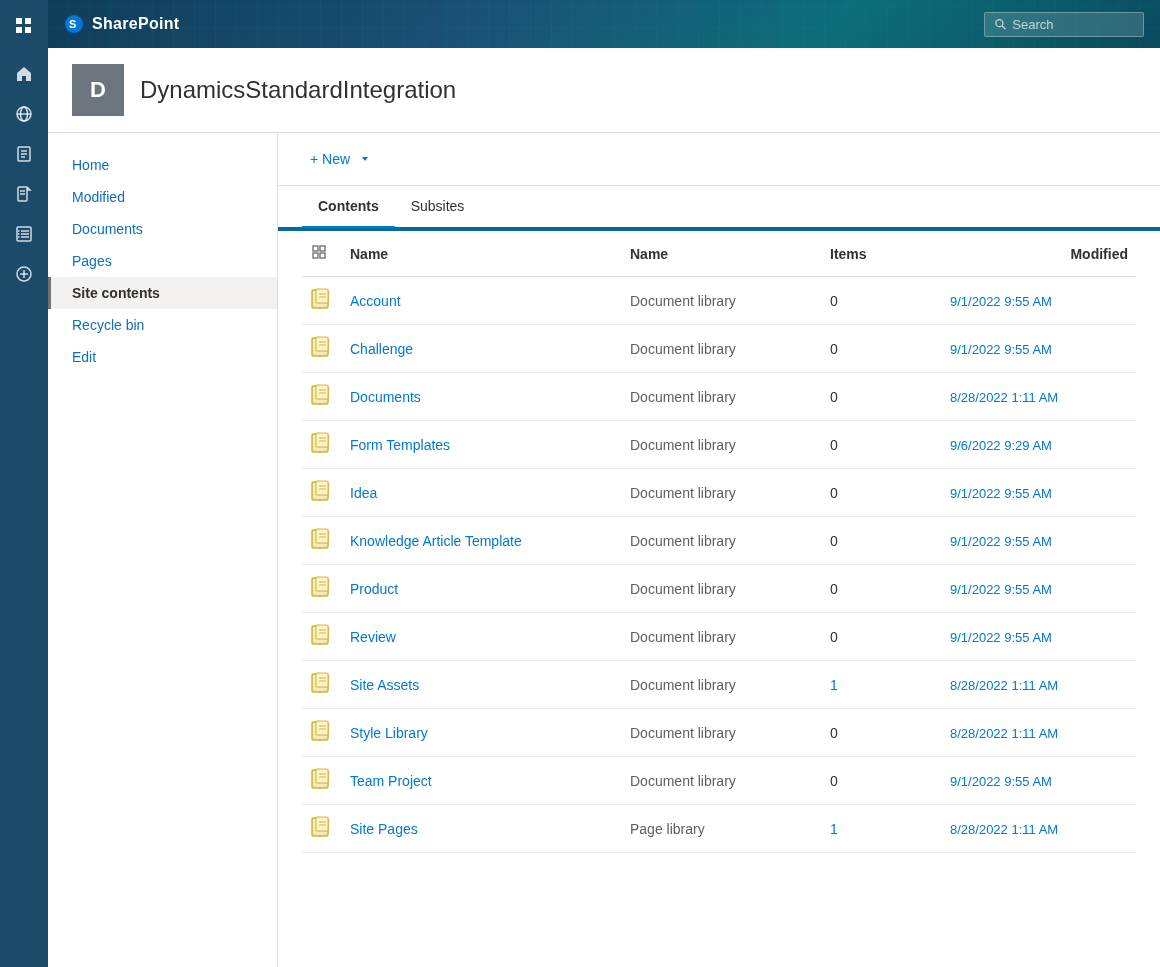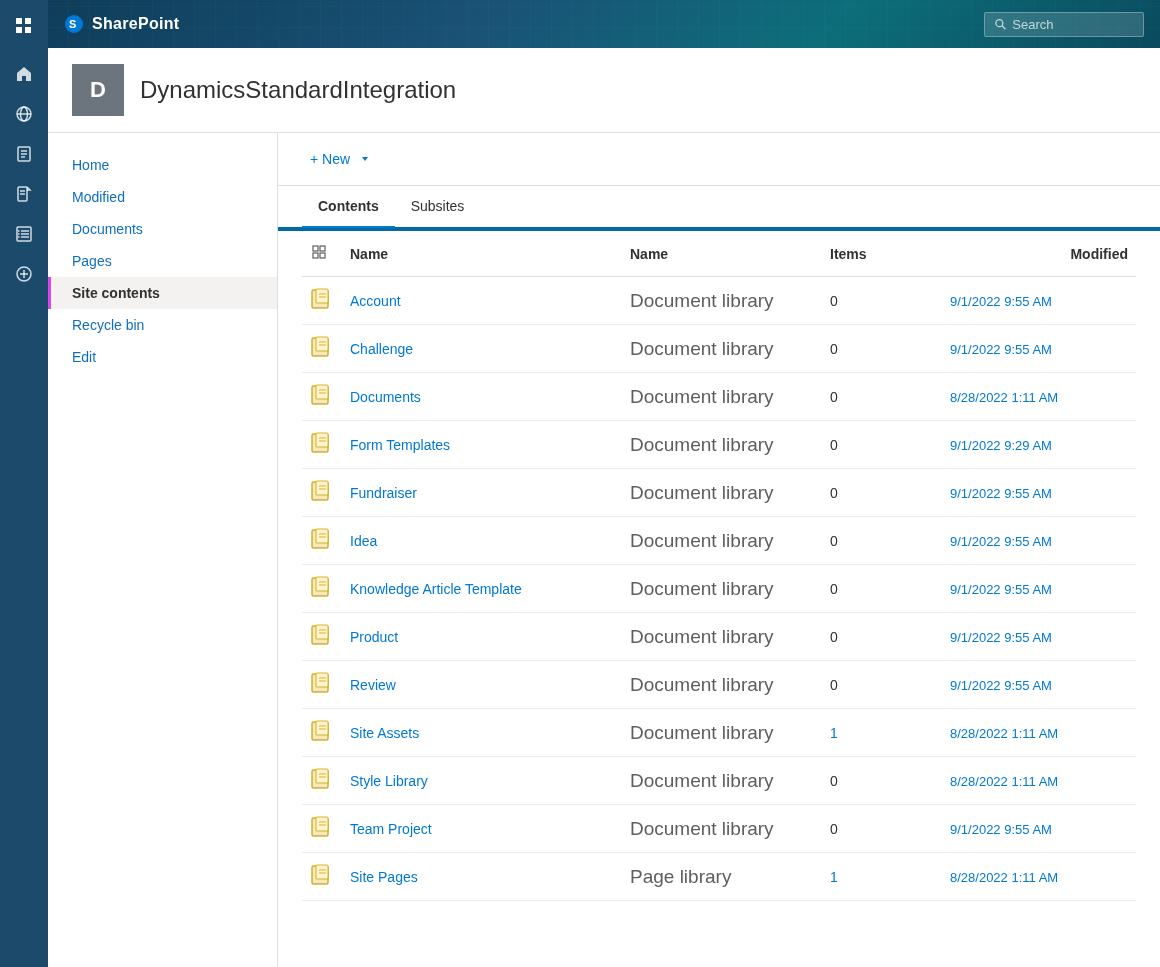--- a/index.html
+++ b/index.html
@@ -138,21 +138,21 @@
     .sidebar-item {
       padding: 8px 24px;
       color: #106ebe;
       cursor: pointer;
       font-size: 14px;
       text-decoration: none;
     }
     .sidebar-item.active {
       color: #323130;
       font-weight: 600;
-      border-left: 3px solid #d946ef;
+      border-left: 3px solid #737373;
       padding-left: 21px;
       background: #f3f2f1;
     }
 
     
     .right-content {
       flex: 1;
       display: flex;
       flex-direction: column;
       overflow: hidden;
@@ -231,21 +231,21 @@
       color: #323130;
       vertical-align: middle;
     }
     .item-name-link {
       color: #0078d4;
       text-decoration: none;
       cursor: pointer;
     }
     .item-type {
       color: #605e5c;
-      font-size: 19px;
+      font-size: 14px;
     }
     .item-count {
       color: #0078d4;
     }
     .item-count-zero {
       color: #323130;
     }
     .item-modified {
       color: #0078d4;
       font-size: 13px;
@@ -447,36 +447,21 @@
         <rect x="2" y="3" width="16" height="18" rx="1" fill="#f5e8c0" stroke="#c8a400" stroke-width="0.5"></rect>
         <rect x="6" y="3" width="8" height="5" rx="0.5" fill="#c8a400" opacity="0.5"></rect>
         <rect x="2" y="3" width="16" height="18" rx="1" fill="none" stroke="#c8a400" stroke-width="1"></rect>
         <rect x="6" y="2" width="12" height="14" rx="1" fill="#fef3cd" stroke="#c8a400" stroke-width="0.8"></rect>
         <line x1="9" y1="7" x2="16" y2="7" stroke="#c8a400" stroke-width="0.8"></line>
         <line x1="9" y1="10" x2="16" y2="10" stroke="#c8a400" stroke-width="0.8"></line>
       </svg></td>
                   <td><a class="item-name-link">Form Templates</a></td>
                   <td class="item-type">Document library</td>
                   <td><span class="item-count-zero">0</span></td>
-                  <td><span class="item-modified">9/1/2022 9:29 AM</span></td>
-                </tr>
-                <tr>
-                  <td>
-      <svg width="24" height="24" viewBox="0 0 24 24" fill="none">
-        <rect x="2" y="3" width="16" height="18" rx="1" fill="#f5e8c0" stroke="#c8a400" stroke-width="0.5"></rect>
-        <rect x="6" y="3" width="8" height="5" rx="0.5" fill="#c8a400" opacity="0.5"></rect>
-        <rect x="2" y="3" width="16" height="18" rx="1" fill="none" stroke="#c8a400" stroke-width="1"></rect>
-        <rect x="6" y="2" width="12" height="14" rx="1" fill="#fef3cd" stroke="#c8a400" stroke-width="0.8"></rect>
-        <line x1="9" y1="7" x2="16" y2="7" stroke="#c8a400" stroke-width="0.8"></line>
-        <line x1="9" y1="10" x2="16" y2="10" stroke="#c8a400" stroke-width="0.8"></line>
-      </svg></td>
-                  <td><a class="item-name-link">Fundraiser</a></td>
-                  <td class="item-type">Document library</td>
-                  <td><span class="item-count-zero">0</span></td>
-                  <td><span class="item-modified">9/1/2022 9:55 AM</span></td>
+                  <td><span class="item-modified">9/6/2022 9:29 AM</span></td>
                 </tr>
                 <tr>
                   <td>
       <svg width="24" height="24" viewBox="0 0 24 24" fill="none">
         <rect x="2" y="3" width="16" height="18" rx="1" fill="#f5e8c0" stroke="#c8a400" stroke-width="0.5"></rect>
         <rect x="6" y="3" width="8" height="5" rx="0.5" fill="#c8a400" opacity="0.5"></rect>
         <rect x="2" y="3" width="16" height="18" rx="1" fill="none" stroke="#c8a400" stroke-width="1"></rect>
         <rect x="6" y="2" width="12" height="14" rx="1" fill="#fef3cd" stroke="#c8a400" stroke-width="0.8"></rect>
         <line x1="9" y1="7" x2="16" y2="7" stroke="#c8a400" stroke-width="0.8"></line>
         <line x1="9" y1="10" x2="16" y2="10" stroke="#c8a400" stroke-width="0.8"></line>

